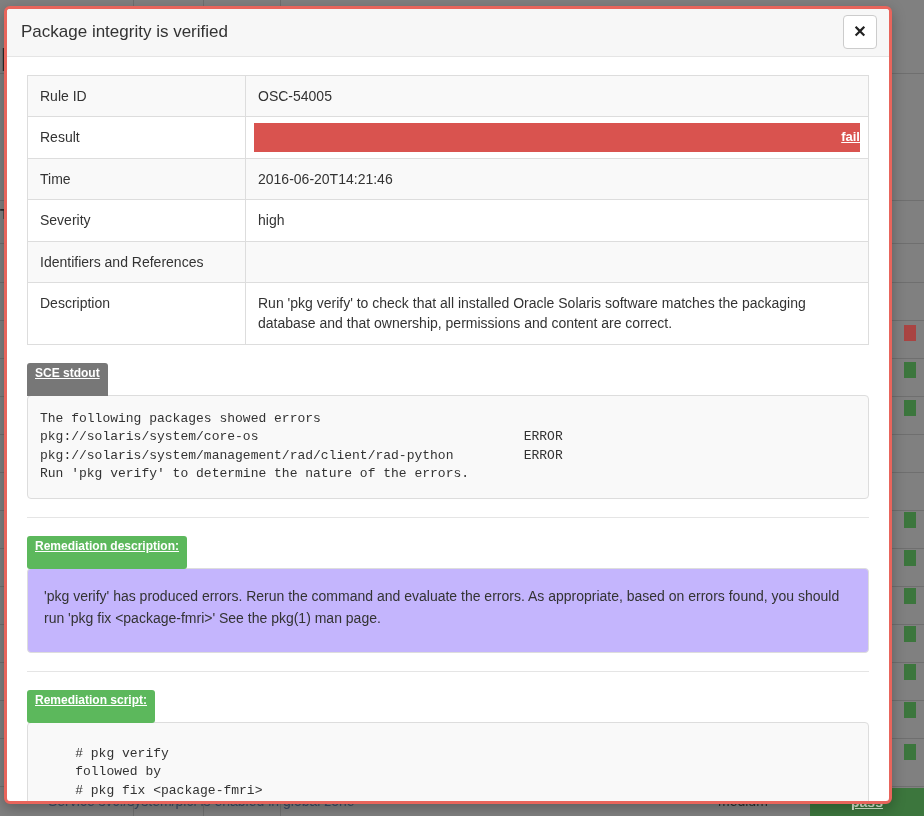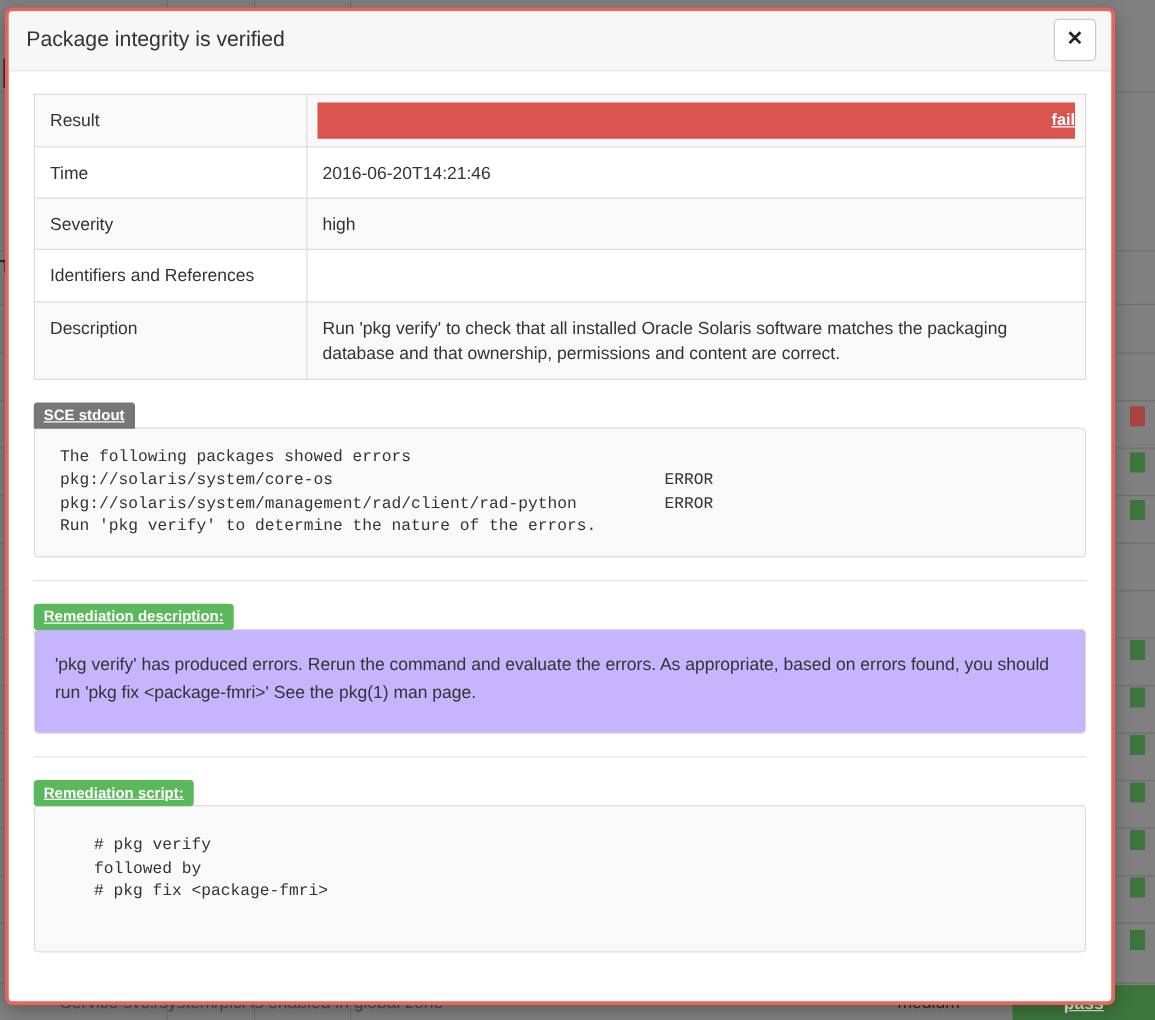--- a/index.html
+++ b/index.html
@@ -182,34 +182,34 @@
   }
   .desc-cell { height: 62px; }
 
   
   .section { margin-top: 18px; position: relative; }
   .tag {
     display: inline-block;
     font-size: 12px;
     font-weight: bold;
     color: #ffffff;
-    padding: 3px 8px 4px 8px;
+    padding: 3px 8px 16px 8px;
     border-radius: 3px 3px 0 0;
     text-decoration: underline;
     position: relative;
     z-index: 2;
   }
   .tag.grey { background: #777777; }
   .tag.green { background: #5cb85c; border-radius: 3px; }
   .panel {
     border: 1px solid #dddddd;
     border-radius: 4px;
     background: #f9f9f9;
     margin-top: -1px;
-    padding: 14px 20px;
+    padding: 14px 12px;
   }
   .panel.white { background: #c4b5fd; }
   pre.mono {
     margin: 0;
     font-family: "Liberation Mono", "DejaVu Sans Mono", monospace;
     font-size: 13px;
     color: #333333;
     line-height: 1.42;
     white-space: pre;
   }
@@ -284,20 +284,24 @@
   <div class="modal-header">
     <div class="modal-title">Package integrity is verified</div>
     <button class="close-btn">✕</button>
   </div>
 
   <div class="modal-body">
 
     <table class="detail">
       <tbody>
         <tr>
+          <td class="key">Rule ID</td>
+          <td>OSC-54005</td>
+        </tr>
+        <tr>
           <td class="key">Result</td>
           <td class="result-cell">
             <div class="result-bar">fail</div>
           </td>
         </tr>
         <tr>
           <td class="key">Time</td>
           <td>2016-06-20T14:21:46</td>
         </tr>
         <tr>

